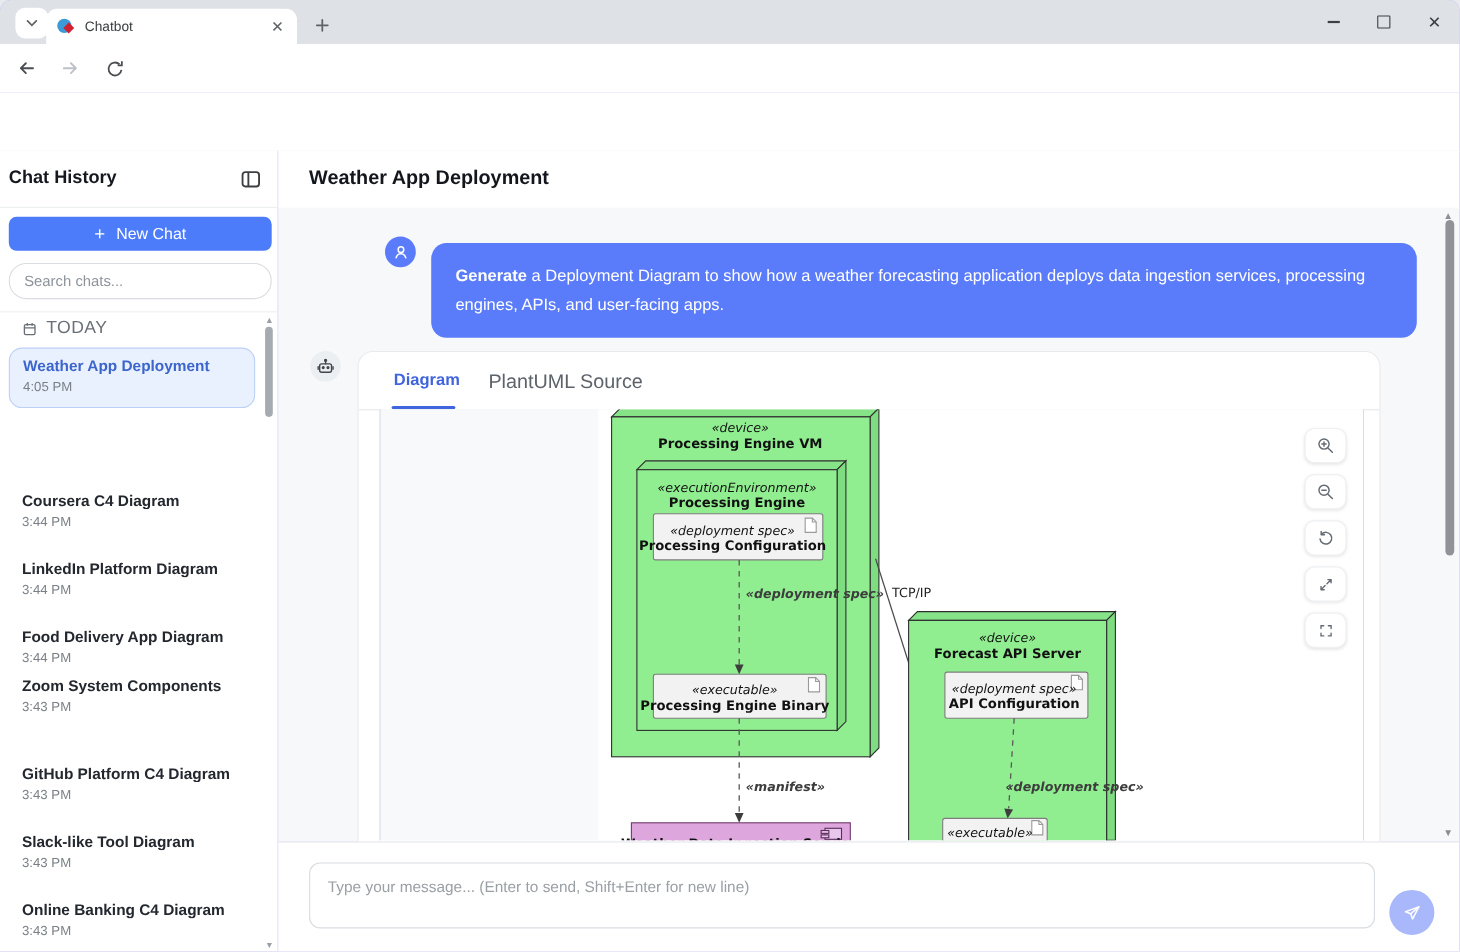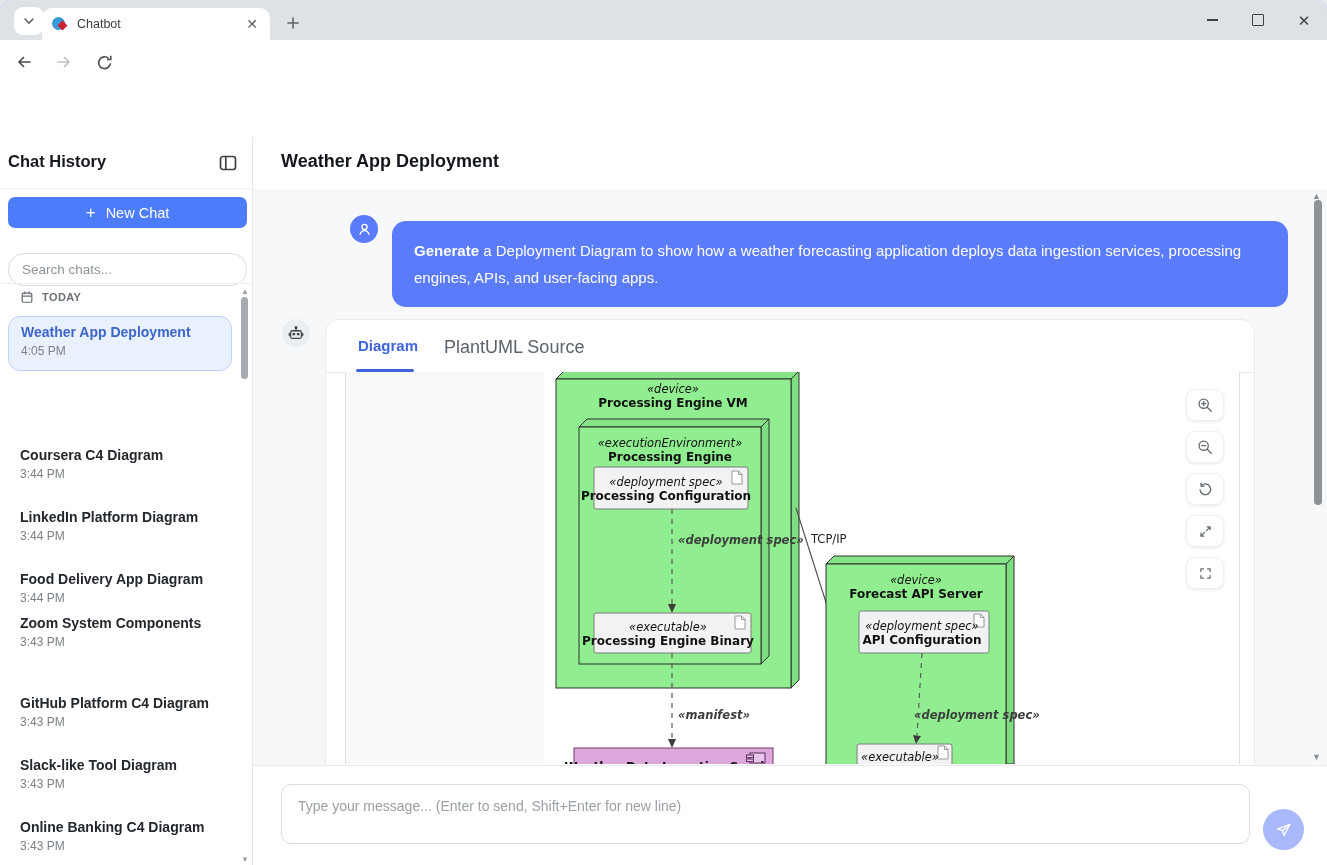--- a/index.html
+++ b/index.html
@@ -42,26 +42,26 @@
   .hdr-icon{position:absolute;top:100px;width:22px;height:22px;color:#1f2328;}
   .more-apps{position:absolute;left:1182px;top:93px;width:91px;height:36px;border-radius:18px;background:linear-gradient(90deg,#35a873,#21a187);color:#fff;font-size:14px;font-weight:bold;display:flex;align-items:center;justify-content:center;box-shadow:0 1px 3px rgba(0,0,0,.15);}
   .user-avatar{position:absolute;left:1281px;top:93px;width:36px;height:36px;border-radius:50%;background:#2f8a4f;color:#fff;font-weight:bold;font-size:16px;display:flex;align-items:center;justify-content:center;box-shadow:0 1px 3px rgba(0,0,0,.2);}
   
   .sidebar{position:absolute;left:0;top:137px;width:253px;height:728px;background:#fff;border-right:1px solid #e7e9ec;box-sizing:border-box;}
   .sb-title{position:absolute;left:8px;top:15px;font-size:16.5px;font-weight:bold;color:#15181e;}
   .sb-collapse{position:absolute;right:14px;top:16px;color:#3c4043;}
   .sb-div1{position:absolute;left:0;top:51px;width:253px;height:1px;background:#eceef0;}
   .new-chat{position:absolute;left:8px;top:60px;width:239px;height:31px;border-radius:7px;background:#4d7cfa;color:#fff;font-size:14.5px;display:flex;align-items:center;justify-content:center;gap:10px;}
   .new-chat .plus{font-size:17px;font-weight:normal;}
-  .search-box{position:absolute;left:8px;top:116px;width:239px;height:33px;border-radius:16px;border:1px solid #d9dce1;box-sizing:border-box;}
+  .search-box{position:absolute;left:8px;top:102px;width:239px;height:33px;border-radius:16px;border:1px solid #d9dce1;box-sizing:border-box;}
   .search-box input{border:0;outline:0;background:transparent;width:90%;height:100%;padding:0 13px;font-size:13.5px;color:#333;font-family:"Liberation Sans",sans-serif;}
   .search-box input::placeholder{color:#8e949b;}
   .sb-div2{position:absolute;left:0;top:146px;width:253px;height:1px;background:#eceef0;}
   .today-row{position:absolute;left:20px;top:153px;display:flex;align-items:center;gap:8px;color:#6a7077;}
-  .today-label{font-size:11px;font-weight:bold;letter-spacing:.4px;}
+  .today-label{font-size:16px;font-weight:normal;letter-spacing:.4px;}
   .chat-item{position:absolute;left:8px;width:224px;height:55px;border-radius:12px;padding:7px 12px;box-sizing:border-box;}
   .chat-item .t{font-size:14px;font-weight:bold;color:#23272e;white-space:nowrap;overflow:hidden;}
   .chat-item .ts{font-size:12px;color:#7a8086;margin-top:4px;}
   .chat-item.selected{background:#e9f1fe;border:1px solid #bcd0f7;}
   .chat-item.selected .t{color:#3d66cc;}
   .sb-scroll-up{position:absolute;left:241px;top:150px;color:#9aa0a6;font-size:8px;}
   .sb-thumb{position:absolute;left:241px;top:160px;width:7px;height:82px;border-radius:4px;background:#a6abb1;}
   .sb-scroll-dn{position:absolute;left:241px;top:718px;color:#9aa0a6;font-size:8px;}
   
   .main-titlebar{position:absolute;left:253px;top:137px;width:1074px;height:52px;background:#fff;border-bottom:1px solid #e6e8eb;}

